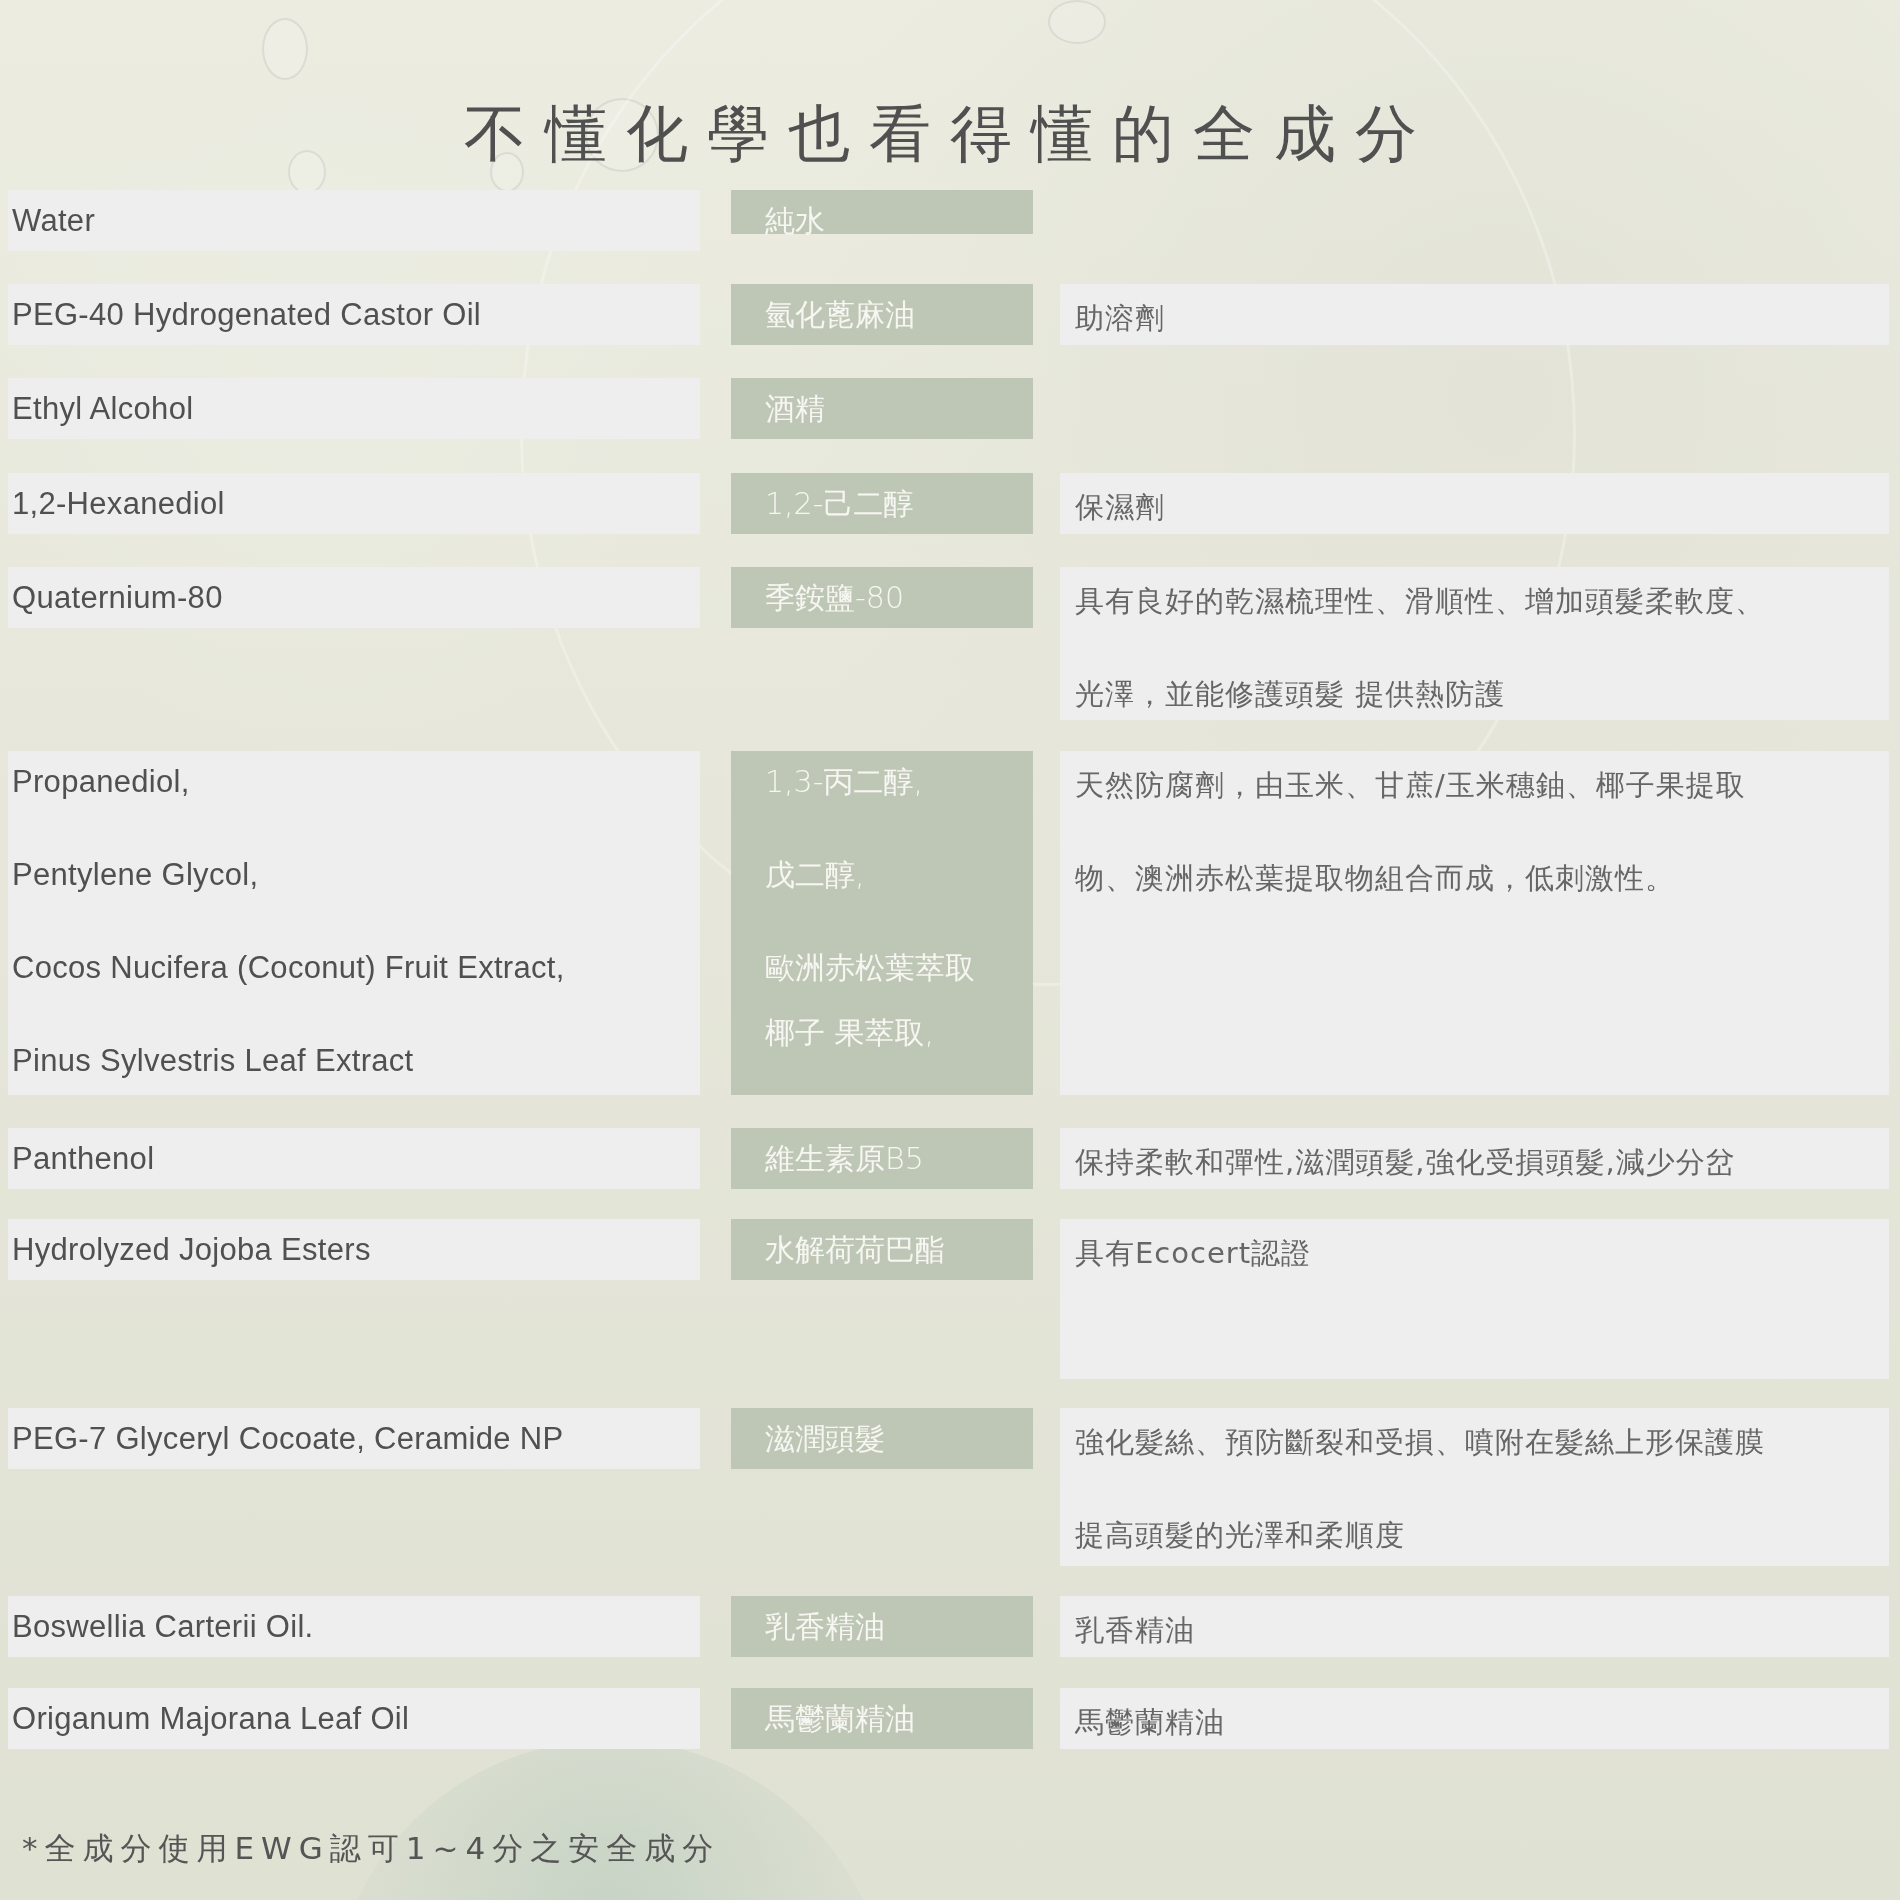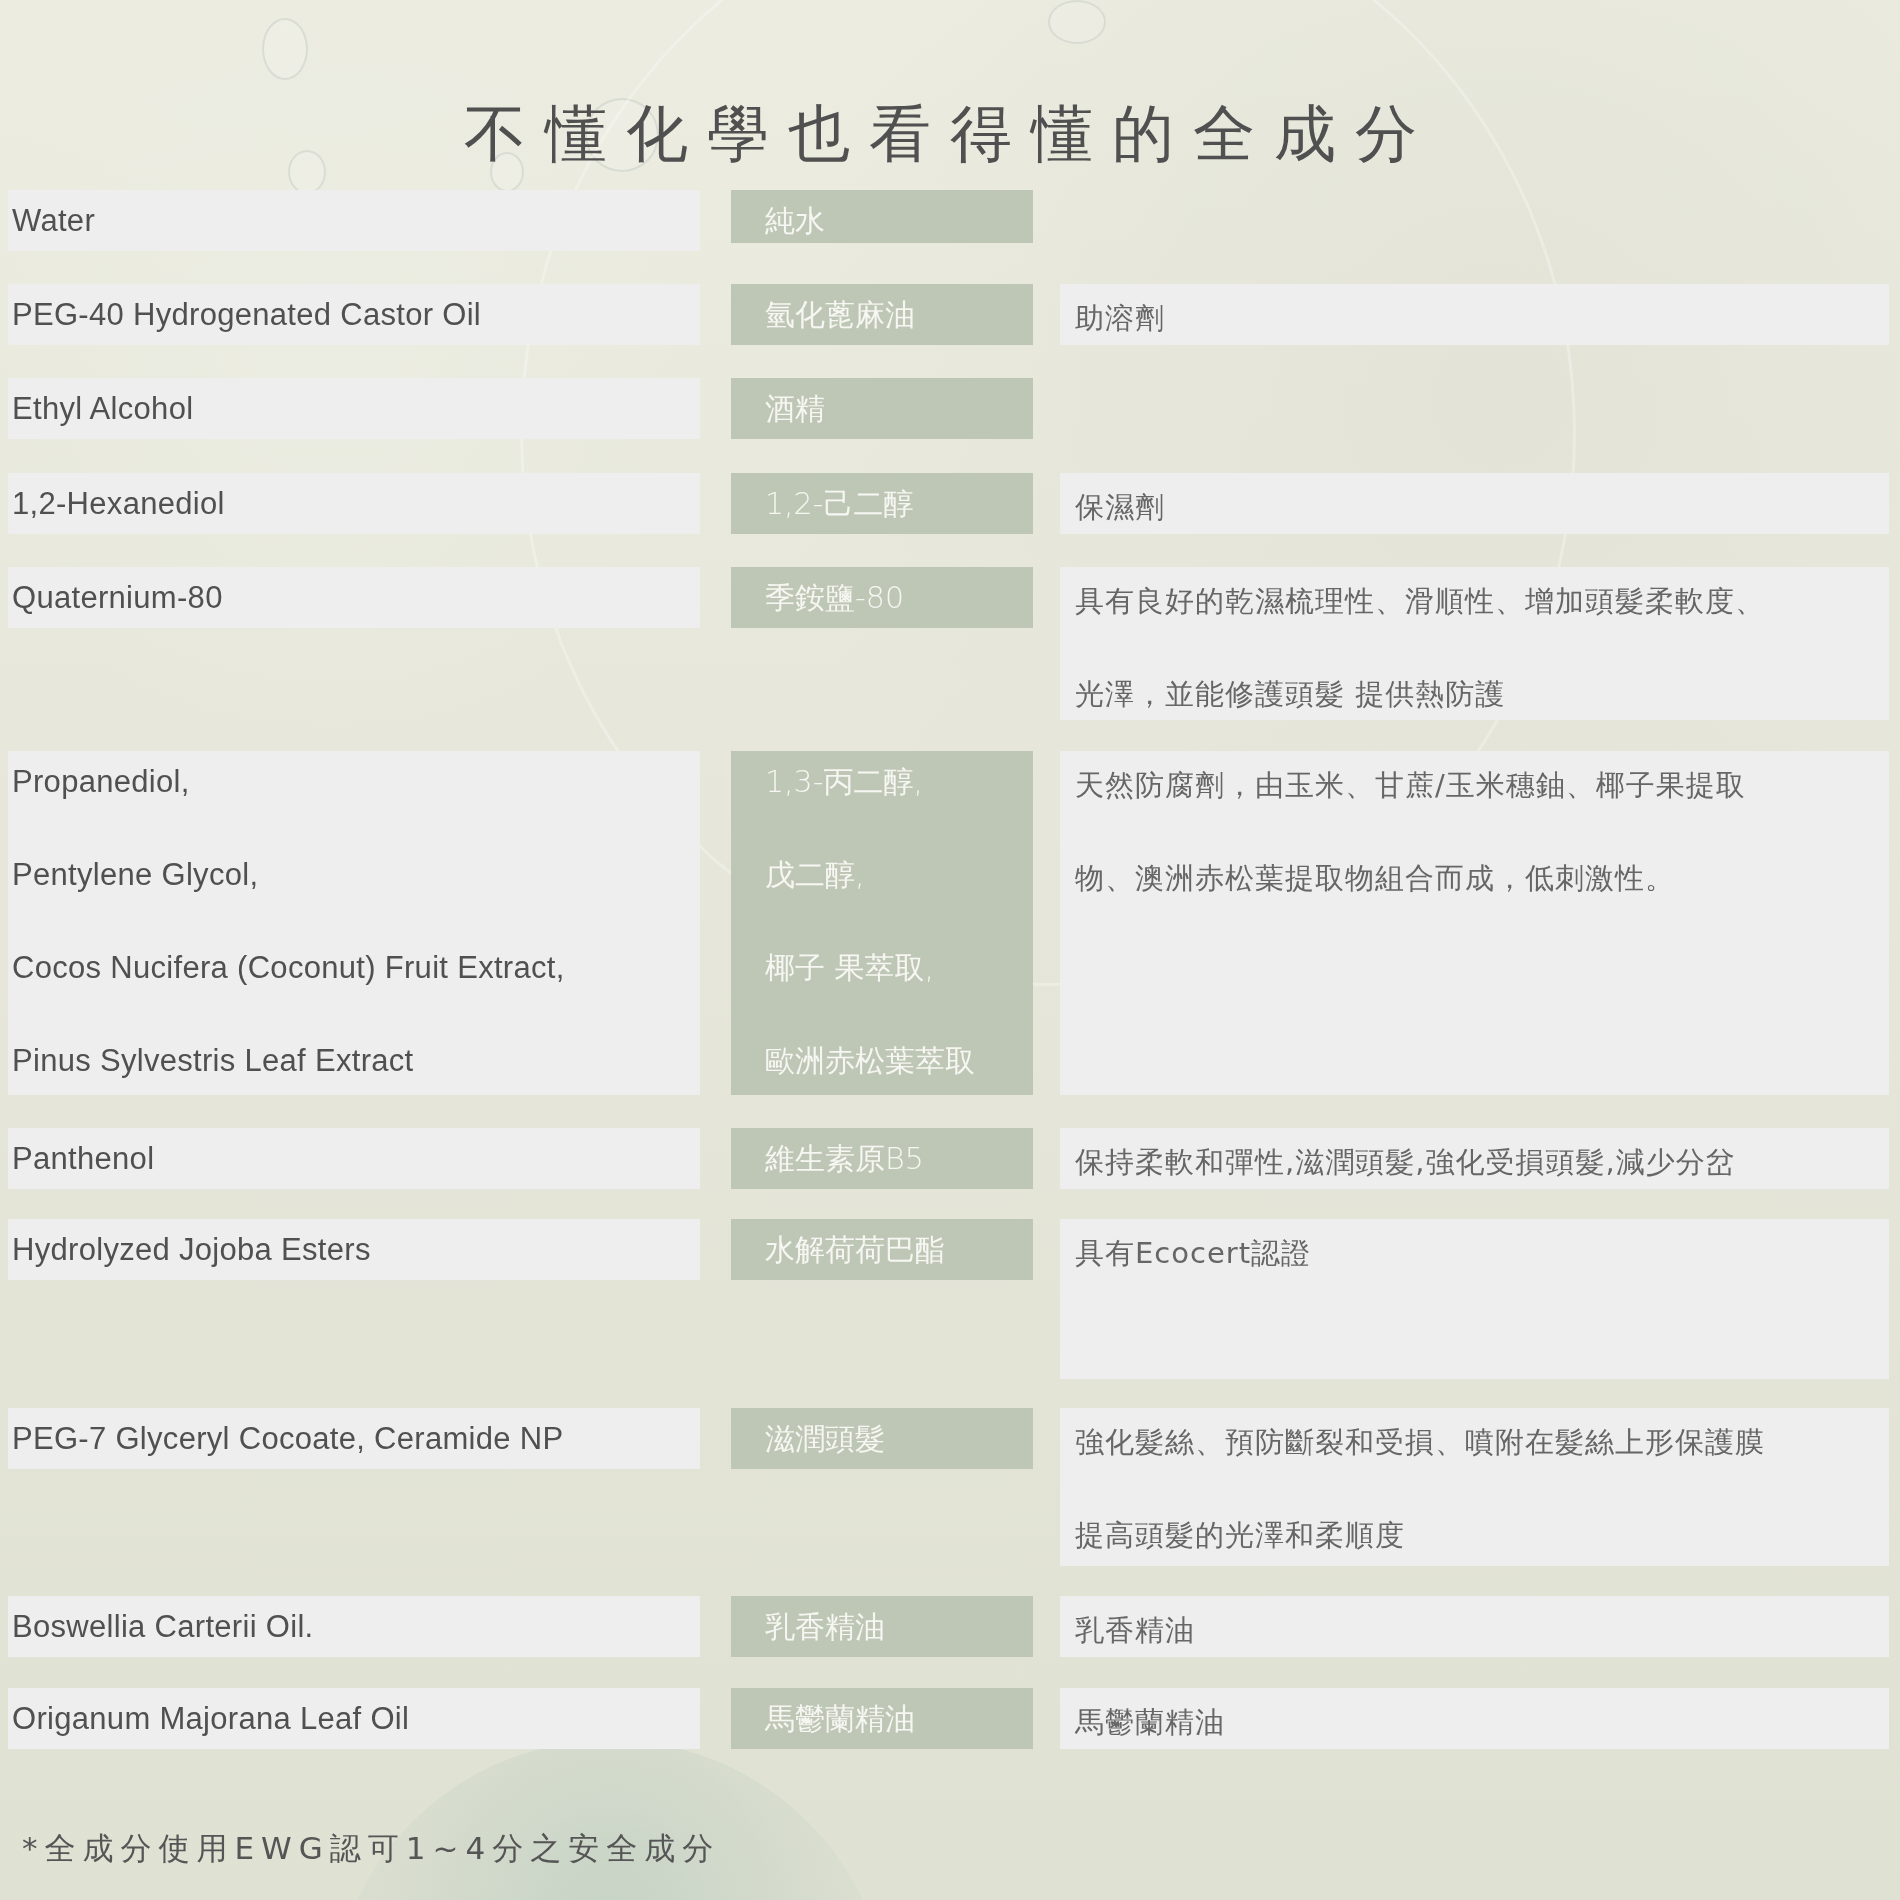--- a/index.html
+++ b/index.html
@@ -49,21 +49,21 @@
 <div class="bubble" style="left:490px;top:152px;width:30px;height:36px;"></div>
 <div class="bubble" style="left:1048px;top:0px;width:54px;height:40px;"></div>
 <div class="arc" style="left:520px;top:-120px;width:1050px;height:1100px;border-color:rgba(255,255,255,0.28);"></div>
 <div class="arc" style="left:330px;top:1740px;width:560px;height:560px;border:0;background:radial-gradient(circle at 50% 30%, rgba(170,195,180,0.45), rgba(170,195,180,0) 65%);"></div>
 
 <h1 class="title">不懂化學也看得懂的全成分</h1>
 
 <div class="cell c-en" style="top:190px;height:61px;">
   <span class="ln">Water</span>
 </div>
-<div class="cell c-zh" style="top:190px;height:53px;">
+<div class="cell c-zh" style="top:190px;height:44px;">
   <span class="ln">純水</span>
 </div>
 
 <div class="cell c-en" style="top:284px;height:61px;">
   <span class="ln">PEG-40 Hydrogenated Castor Oil</span>
 </div>
 <div class="cell c-zh" style="top:284px;height:61px;">
   <span class="ln">氫化蓖麻油</span>
 </div>
 <div class="cell c-desc" style="top:284px;height:61px;">
@@ -100,22 +100,22 @@
 
 <div class="cell c-en" style="top:751px;height:344px;">
   <span class="ln">Propanediol,</span>
   <span class="ln">Pentylene Glycol,</span>
   <span class="ln">Cocos Nucifera (Coconut) Fruit Extract,</span>
   <span class="ln" style="height:65px;">Pinus Sylvestris Leaf Extract</span>
 </div>
 <div class="cell c-zh" style="top:751px;height:344px;">
   <span class="ln">1,3-丙二醇,</span>
   <span class="ln">戊二醇,</span>
+  <span class="ln" style="height:65px;">歐洲赤松葉萃取</span>
   <span class="ln">椰子 果萃取,</span>
-  <span class="ln" style="height:65px;">歐洲赤松葉萃取</span>
 </div>
 <div class="cell c-desc" style="top:751px;height:344px;">
   <span class="ln">天然防腐劑，由玉米、甘蔗/玉米穗鈾、椰子果提取</span>
   <span class="ln">物、澳洲赤松葉提取物組合而成，低刺激性。</span>
 </div>
 
 <div class="cell c-en" style="top:1128px;height:61px;">
   <span class="ln">Panthenol</span>
 </div>
 <div class="cell c-zh" style="top:1128px;height:61px;">

